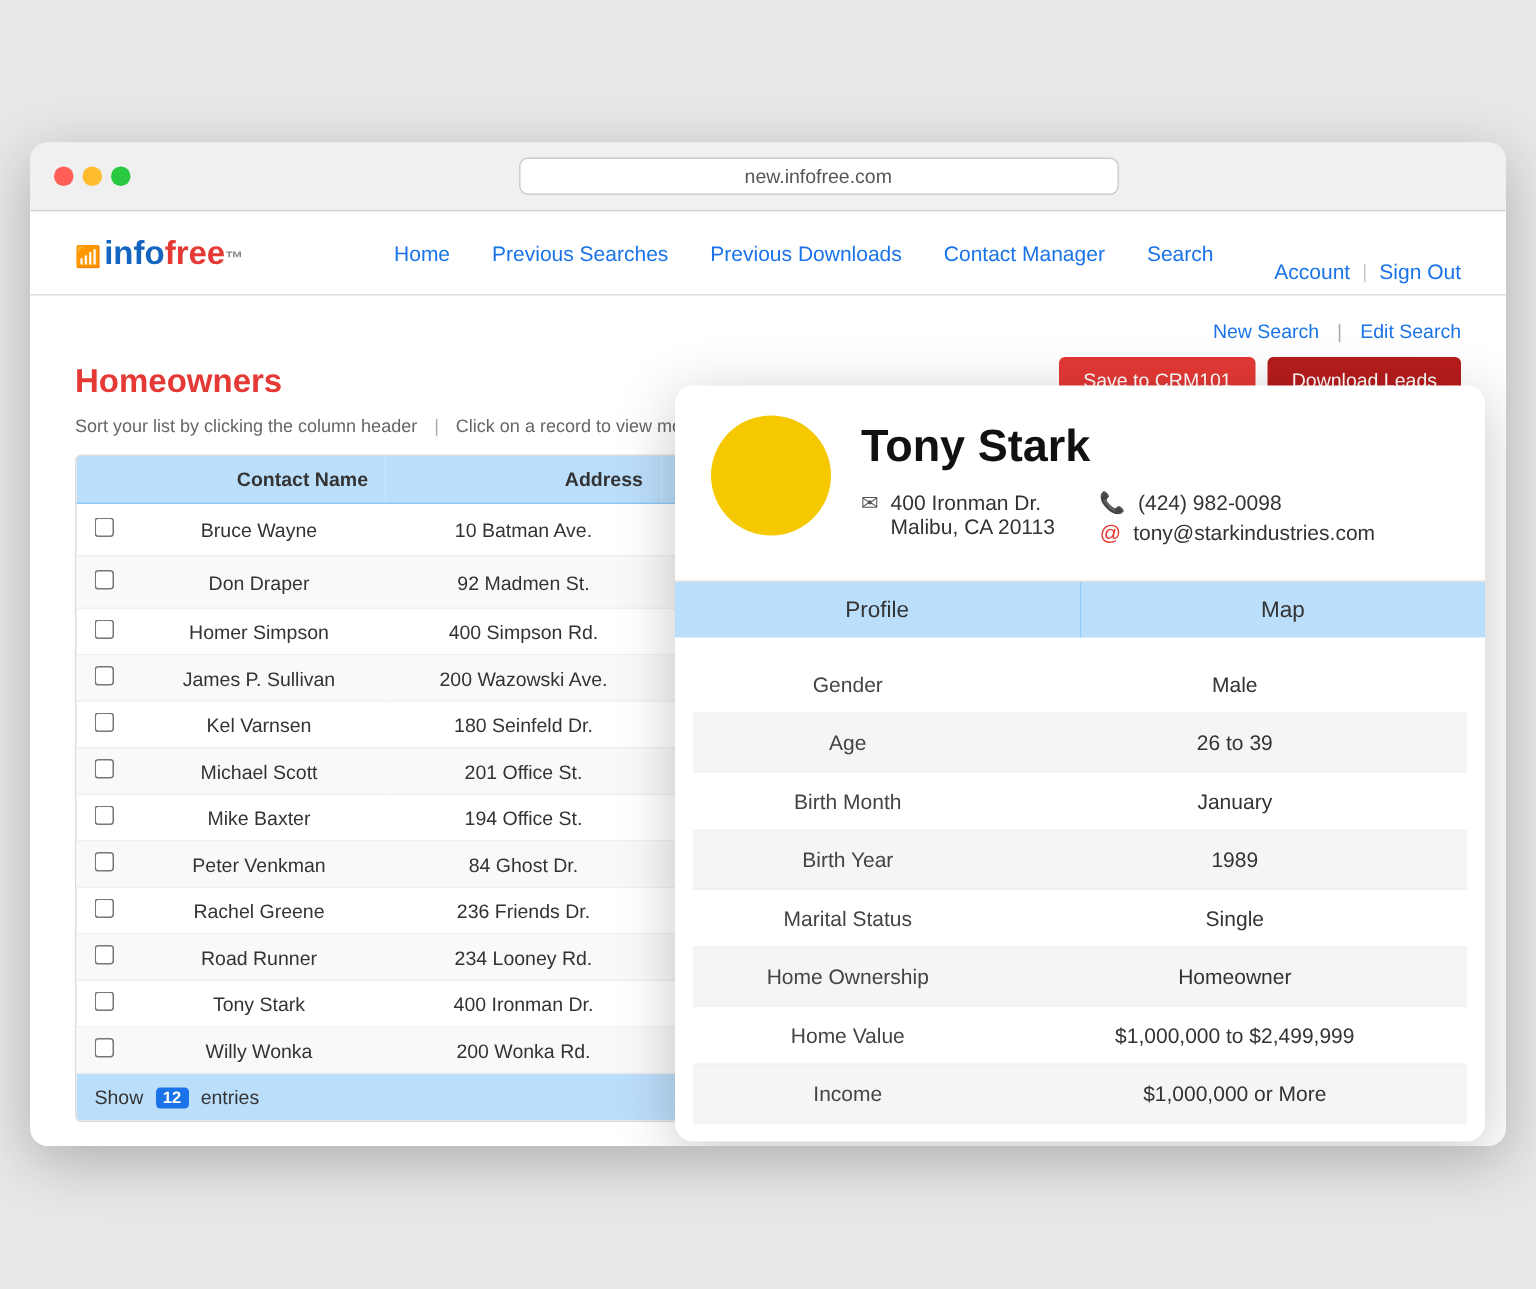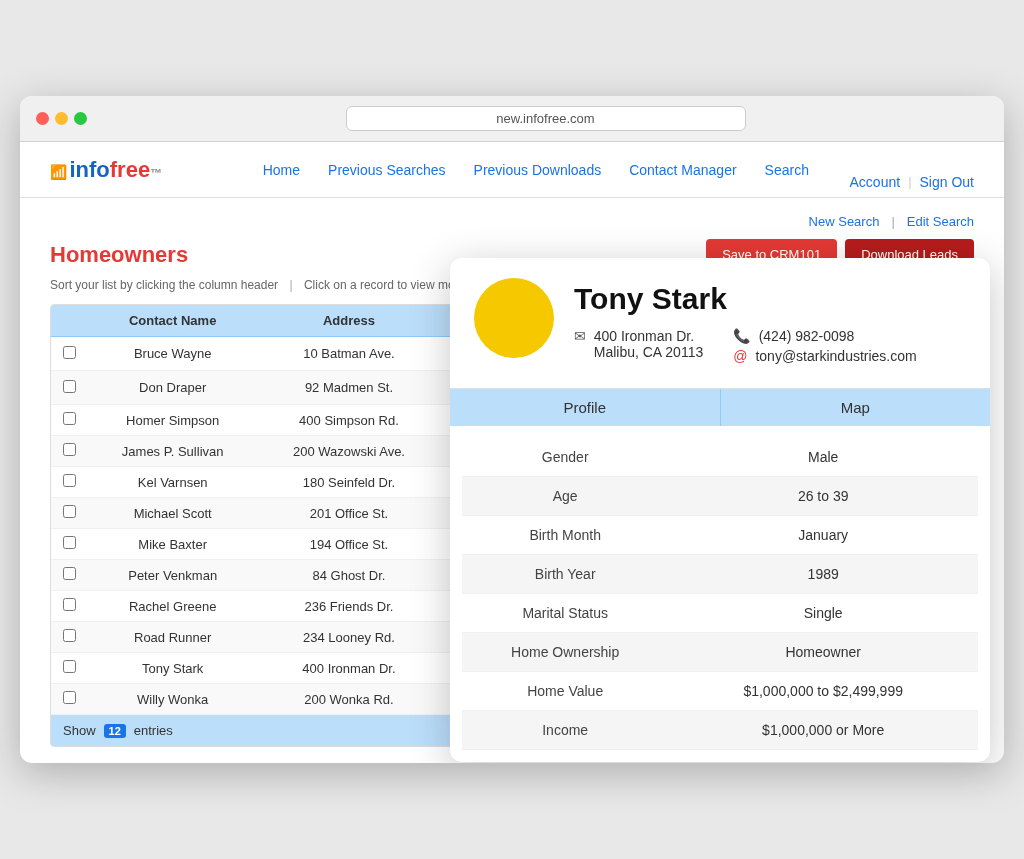--- a/index.html
+++ b/index.html
@@ -172,21 +172,21 @@
       overflow: hidden;
     }
     table {
       width: 100%;
       border-collapse: collapse;
       font-size: 13px;
     }
     thead th {
       background: #bbdefb;
       padding: 8px 12px;
-      text-align: center;
+      text-align: right;
       font-weight: 600;
       color: #333;
       border-bottom: 1px solid #90caf9;
       cursor: pointer;
     }
     tbody tr {
       border-bottom: 1px solid #f0f0f0;
     }
     tbody tr:nth-child(even) { background: #f9f9f9; }
     tbody td {

